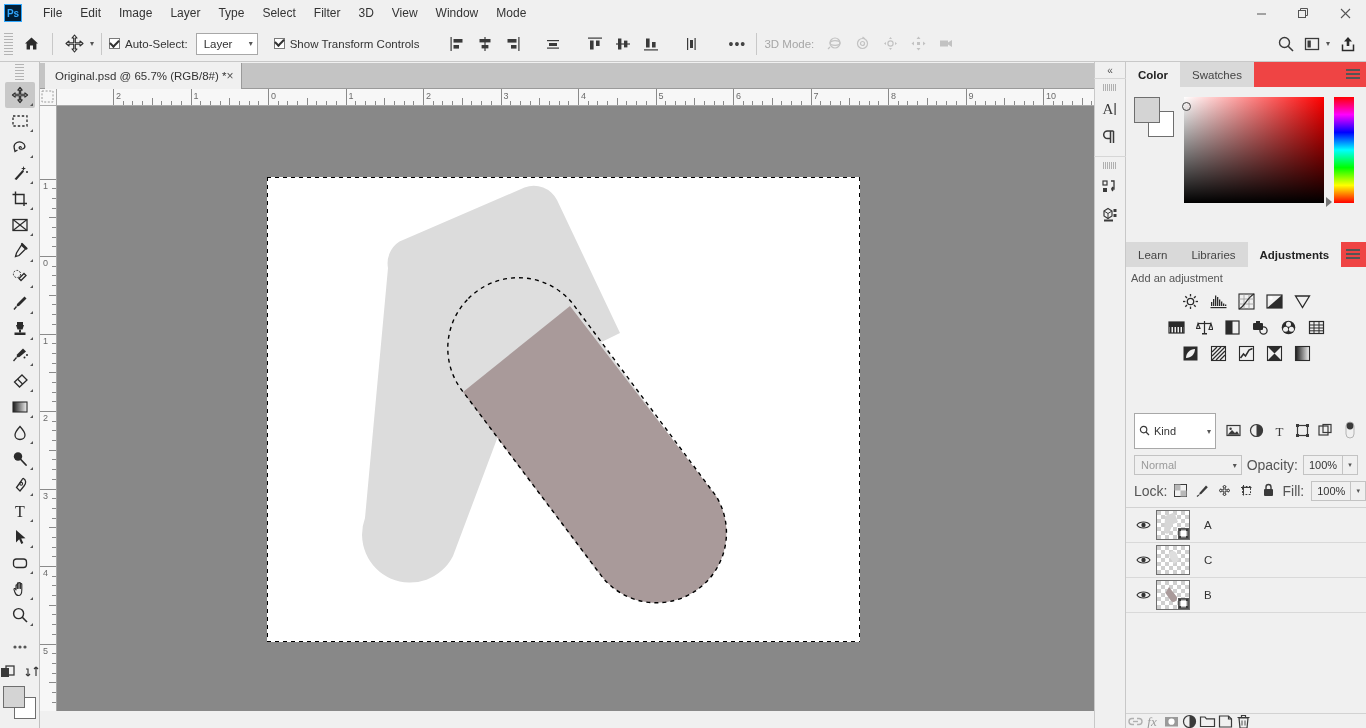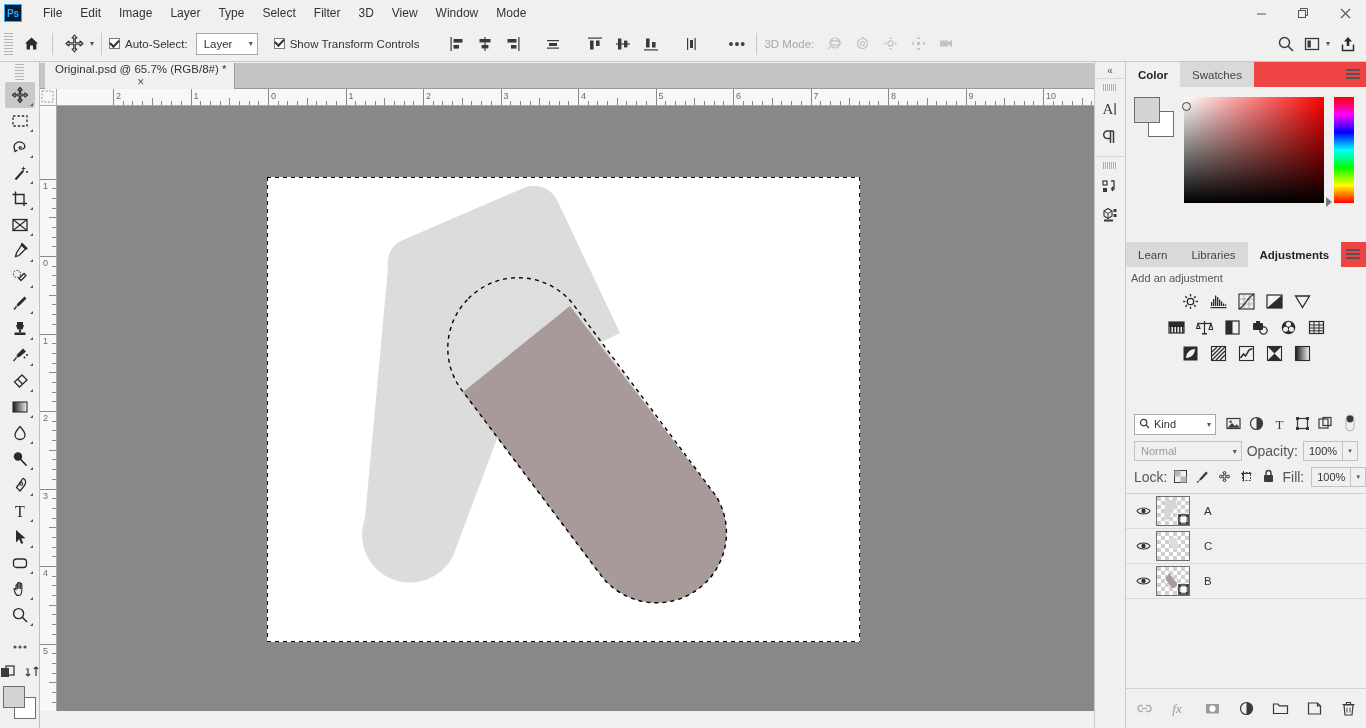--- a/index.html
+++ b/index.html
@@ -63,21 +63,20 @@
 
   
   .tabstrip {
     position:absolute; left:40px; top:63px; width:1074px; height:26px;
     background:#c4c4c4; border-bottom:1px solid #9a9a9a;
   }
   .doctab {
     position:absolute; left:5px; top:0; height:26px; background:#f0f0f0;
     display:flex; align-items:center; padding:0 8px 0 10px; 
     border-right:1px solid #9a9a9a;
-    flex-direction:column;
   }
   .doctab .t { font-size:11.5px; color:#333; white-space:nowrap; }
   .doctab .x { font-size:12px; color:#555; }
 
   
   .toolbar {
     position:absolute; left:0; top:62px; width:40px; height:666px;
     background:#f0f0f0; border-right:1px solid #c0c0c0;
     display:flex; flex-direction:column; align-items:center; padding-top:2px;
   }
@@ -191,21 +190,21 @@
 
   
   .adj-label { font-size:11px; color:#555; margin:5px 0 8px 5px; }
   .adj-rows { display:flex; flex-direction:column; gap:8px; align-items:center; }
   .adj-row { display:flex; gap:10px; justify-content:center; }
   .adj-ic { width:18px;height:18px; display:flex;align-items:center;justify-content:center; }
 
   
   .kindrow{ display:flex; align-items:center; padding:6px 8px 5px; gap:6px; }
   .kindsel{ display:flex; align-items:center; border:1px solid #a8a8a8; background:#fff;
-    height:21px; width:82px; padding:0 4px; justify-content:space-between; font-size:11px; }
+    height:36px; width:82px; padding:0 4px; justify-content:space-between; font-size:11px; }
   .kind-ic { display:flex; gap:8px; align-items:center; margin-left:4px; }
   .blendrow{ display:flex; align-items:center; padding:1px 8px 4px; gap:5px; }
   .blendsel{ border:1px solid #c3c3c3; background:#f0f0f0; height:20px; width:127px;
     display:flex;align-items:center;justify-content:space-between;padding:0 4px 0 6px;
     font-size:11px; color:#9a9a9a; }
   .lbl-sm{ font-size:14px; color:#555; }
   .numfield{ border:1px solid #c3c3c3; background:#f0f0f0; height:20px; width:40px;
     display:flex;align-items:center;justify-content:center;font-size:11px; }
   .numwrap{ display:flex; align-items:center; }
   .numarrow{ width:15px;height:20px; border:1px solid #c3c3c3; border-left:0; background:#f0f0f0;
@@ -225,22 +224,22 @@
       repeating-conic-gradient(#ffffff 0% 25%, #cfcfcf 0% 50%) 0 0 / 8px 8px;
   }
   .thumb.white { background:#fff; }
   .thumb svg { position:absolute; left:0; top:0; }
   .sobadge { position:absolute; right:0; bottom:0; width:11px;height:11px; background:#fff;
     border:1px solid #555; }
   .lname { font-size:11.5px; color:#333; margin-left:14px; }
   .lname.italic { font-style:italic; }
   .lockicon { margin-left:auto; margin-right:12px; }
   .layerbottom {
-    position:absolute; bottom:0; left:0; width:240px; height:40px;
-    border-top:1px solid #d2d2d2; display:flex; align-items:center; justify-content:center; gap:16px;
+    position:absolute; bottom:0; left:0; width:240px; height:15px;
+    border-top:1px solid #d2d2d2; display:flex; align-items:center; 
   }
   .lb-ic{ width:18px;height:18px;display:flex;align-items:center;justify-content:center; }
 </style>
 </head>
 <body>
 
 <div class="app">
 
   <div class="titlebar">
     <div class="tb-logo">

